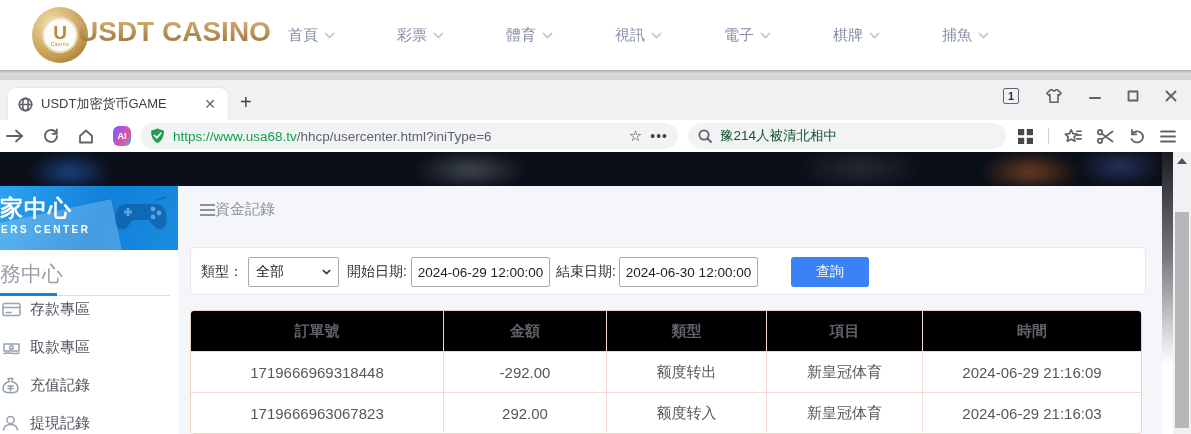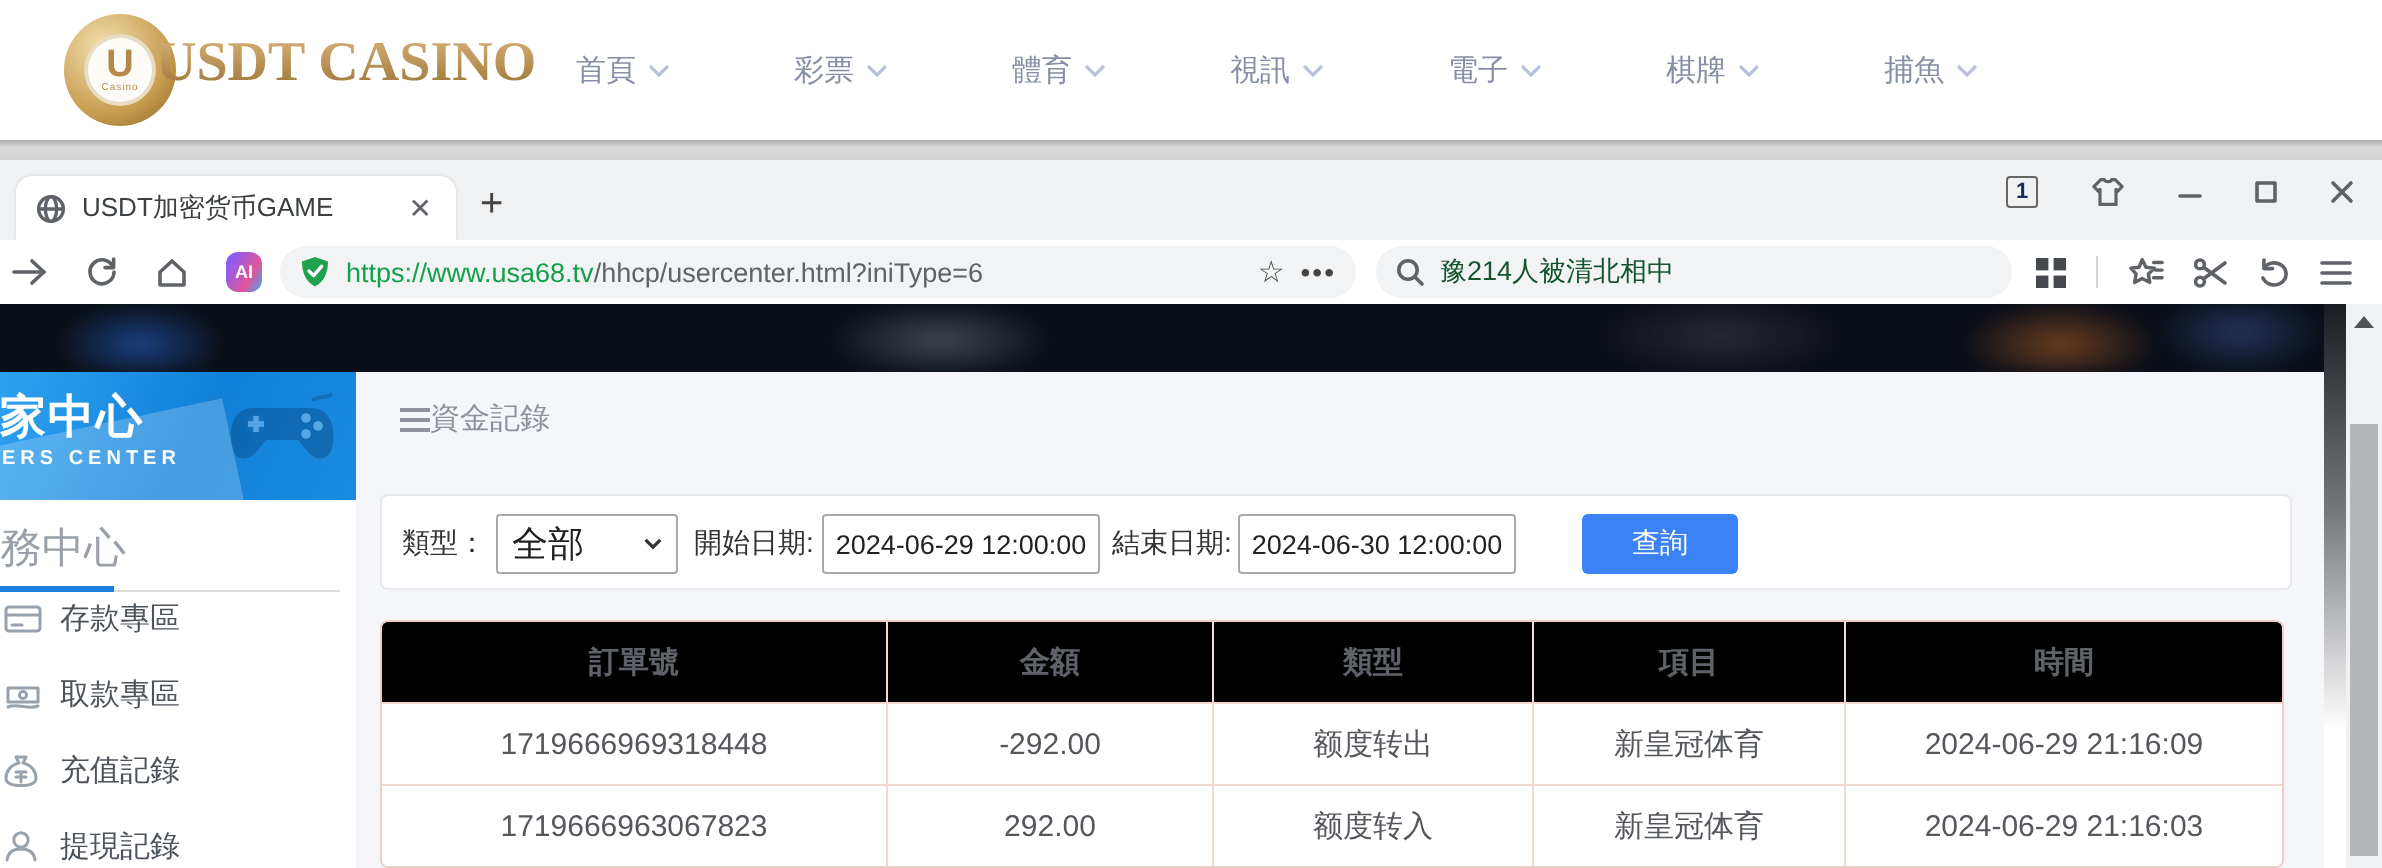--- a/index.html
+++ b/index.html
@@ -22,21 +22,21 @@
   .logo-inner {
     width:36px; height:36px; border-radius:50%; background:#fdfbf5;
     display:flex; flex-direction:column; align-items:center; justify-content:center;
     border:2px solid #b3894245;
   }
   .logo-u { font-size:19px; font-weight:bold; color:#b58а44; color:#b5894a; line-height:17px; }
   .logo-sub { font-size:5px; color:#b5894a; letter-spacing:.5px; }
   .logo-word {
     left:78px; top:16px; font-size:28px; font-weight:800; letter-spacing:0px;
     background: linear-gradient(#dab47c, #96702f);
-    -webkit-background-clip:text; background-clip:text; color:transparent;font-family:Liberation Serif, serif;
+    -webkit-background-clip:text; background-clip:text; color:transparent;
   }
   .site-nav { left:288px; top:0; height:70px; display:flex; align-items:center; gap:62px; }
   .site-nav .nav-item { display:flex; align-items:center; gap:6px; font-size:15px; color:#878fa6; cursor:pointer; }
   .chev { width:11px; height:7px; }
   .chev polyline { fill:none; stroke:#b9c2da; stroke-width:1.6; }
 
   
   .win-edge { left:0; top:70px; width:1191px; height:10px;
     background: linear-gradient(#ababab, #d9d9d9 35%, #d2d2d2); }
 
@@ -133,21 +133,21 @@
   .ph-burger span { display:block; width:15px; height:2px; background:#8d929b; }
   .ph-title { font-size:15px; color:#8d929b; }
 
   .filter-card { left:190px; top:247px; width:956px; height:48px; background:#fff;
     border:1px solid #e6e8ec; border-radius:4px; }
   .fc { position:absolute; top:9px; height:30px; display:flex; align-items:center; }
   .fc-label { font-size:14px; color:#333; }
   .lbl-type { left:10px; } .lbl-start { left:156px; } .lbl-end { left:365px; }
   .fc-select { left:57px; width:91px; border:1px solid #a9a9a9; border-radius:2px; background:#fff;
     padding:0 7px; justify-content:space-between; cursor:pointer; }
-  .fc-select .sel-val { font-size:18px; color:#222; }
+  .fc-select .sel-val { font-size:14px; color:#222; }
   .fc-input { border:1px solid #a9a9a9; border-radius:2px; background:#fff; justify-content:center;
     font-size:13.5px; color:#222; }
   .inp-start { left:220px; width:139px; } .inp-end { left:428px; width:139px; }
   .fc-btn { left:600px; width:78px; background:#3b82f6; border-radius:3px; color:#fff;
     font-size:14px; justify-content:center; cursor:pointer; }
 
   
   .fin-table { left:190px; top:310px; width:952px; background:#fff;
     border:1px solid #eccfc8; border-radius:4px; overflow:hidden; }
   .t-head, .t-row { display:grid; grid-template-columns:252px 163px 160px 156px 219px; }

